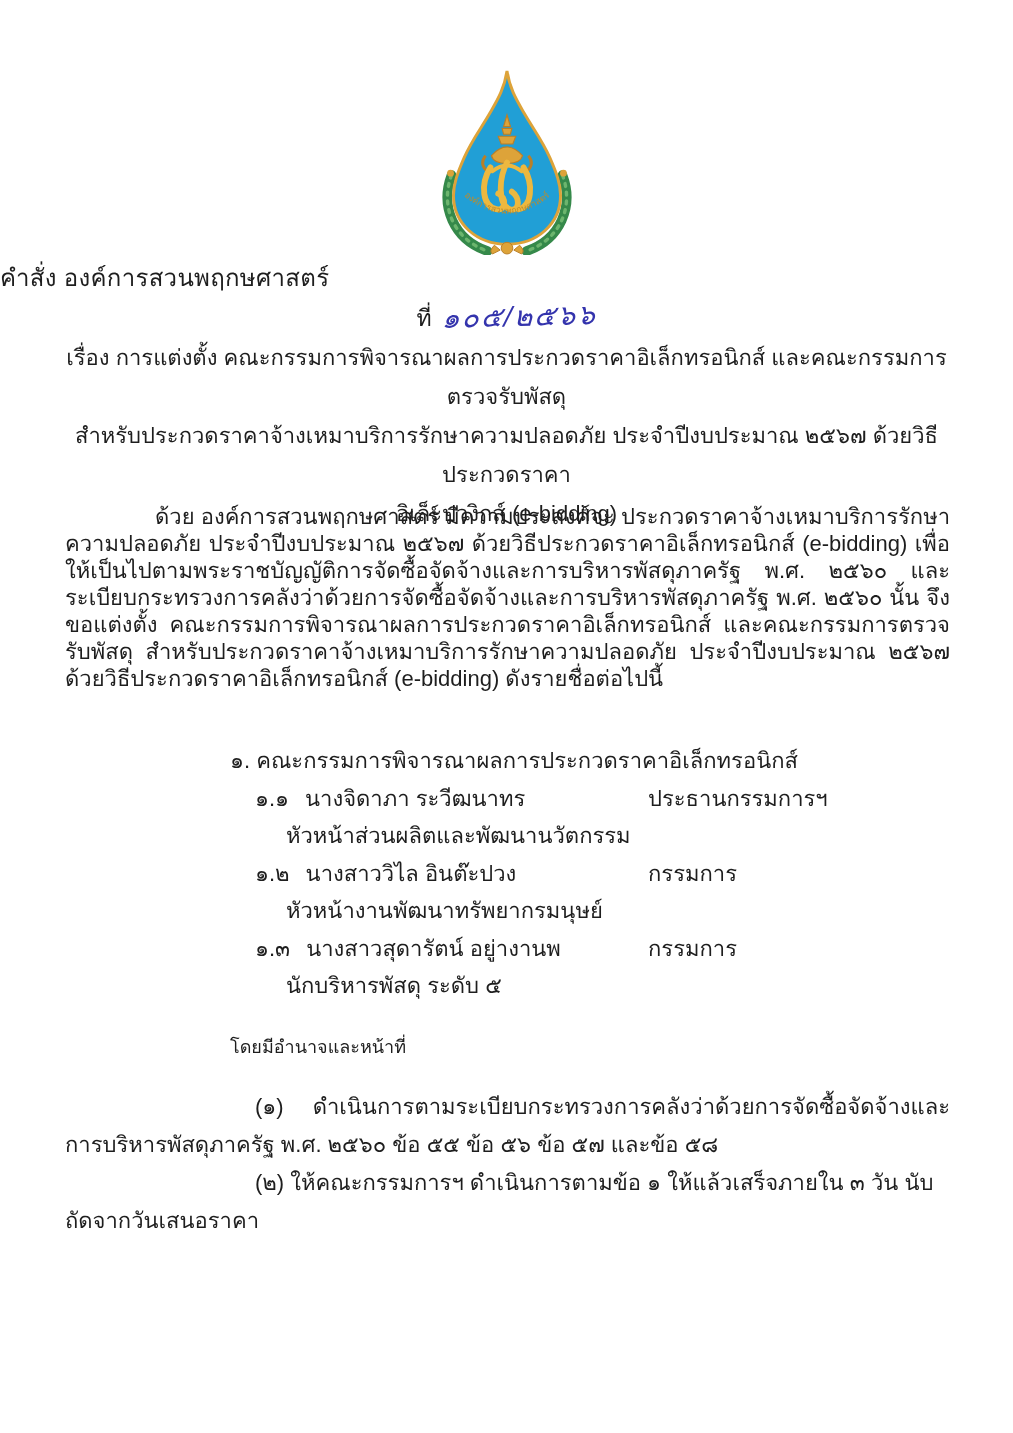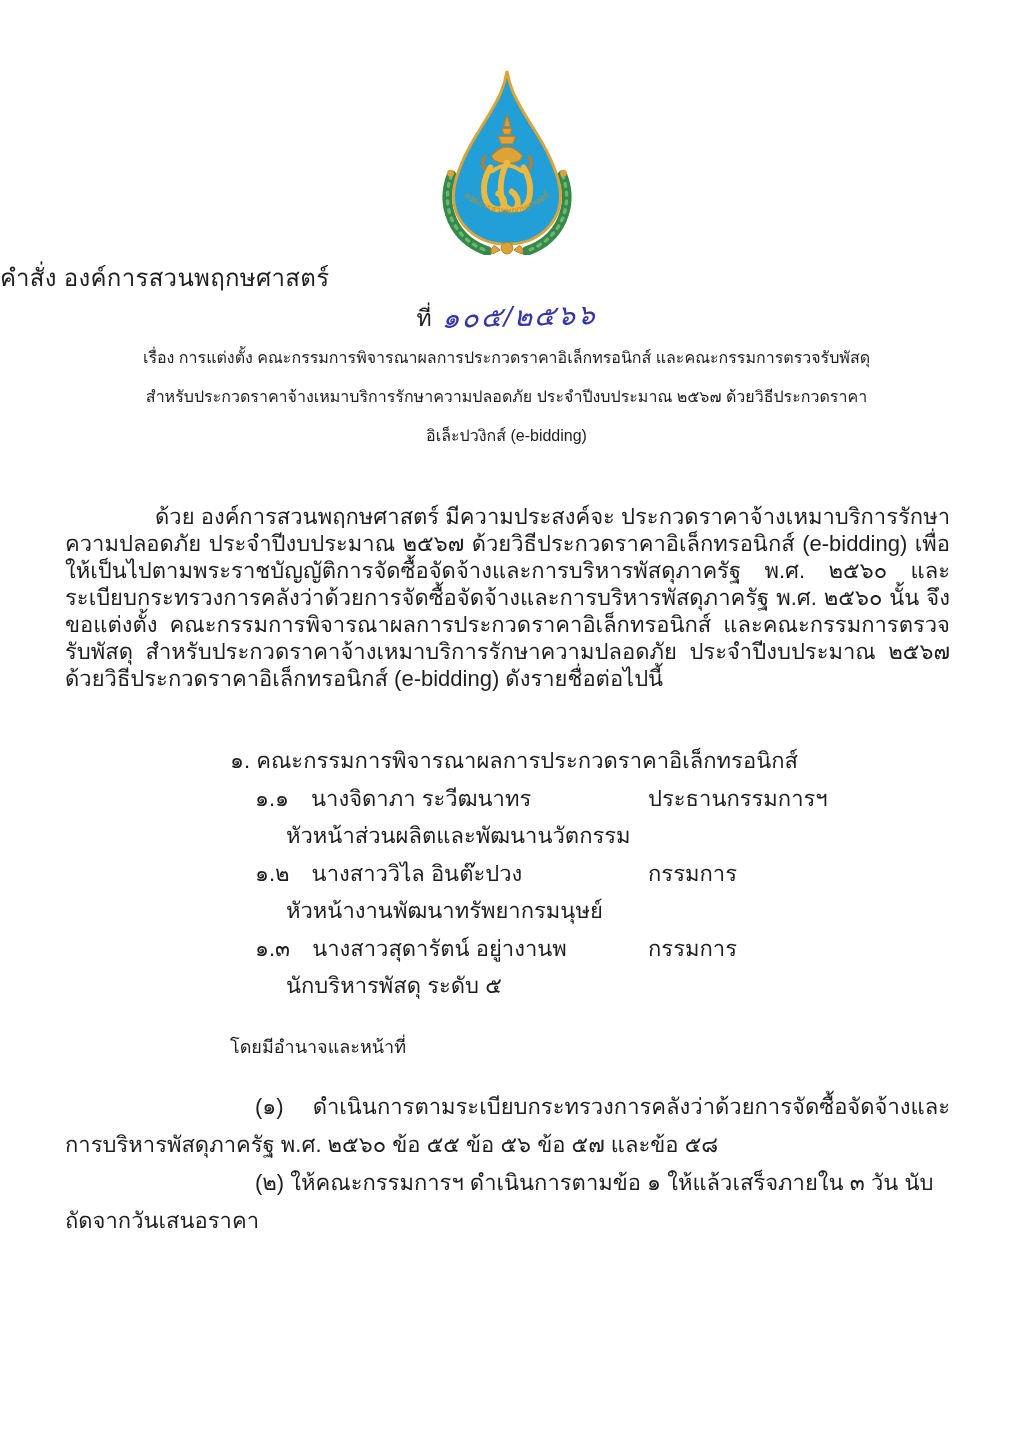--- a/index.html
+++ b/index.html
@@ -51,21 +51,21 @@
     font-style: italic;
   }
 
   
   .subject-block {
     position: absolute;
     top: 338px;
     left: 60px;
     width: 893px;
     text-align: center;
-    font-size: 16px;
+    font-size: 22px;
     line-height: 39px;
   }
 
   
   .body-par {
     position: absolute;
     top: 481px;
     left: 65px;
     width: 885px;
     font-size: 22px;
@@ -80,21 +80,21 @@
     position: absolute;
     top: 742px;
     left: 230px;
     width: 722px;
     font-size: 22px;
   }
   .committee .line { position: relative; height: 37.5px; line-height: 37.5px; white-space: nowrap; }
   .committee .member-name { padding-left: 25px; }
   .committee .member-title { padding-left: 56px; }
   .committee .role { position: absolute; left: 418px; top: 0; }
-  .committee .idx { margin-right: 22px; }
+  .committee .idx { margin-right: 16px; }
 
   
   .duties-heading {
     position: absolute;
     left: 230px;
     top: 1029px;
     font-size: 18px;
     line-height: 37.5px;
   }
   .duty-1 {

